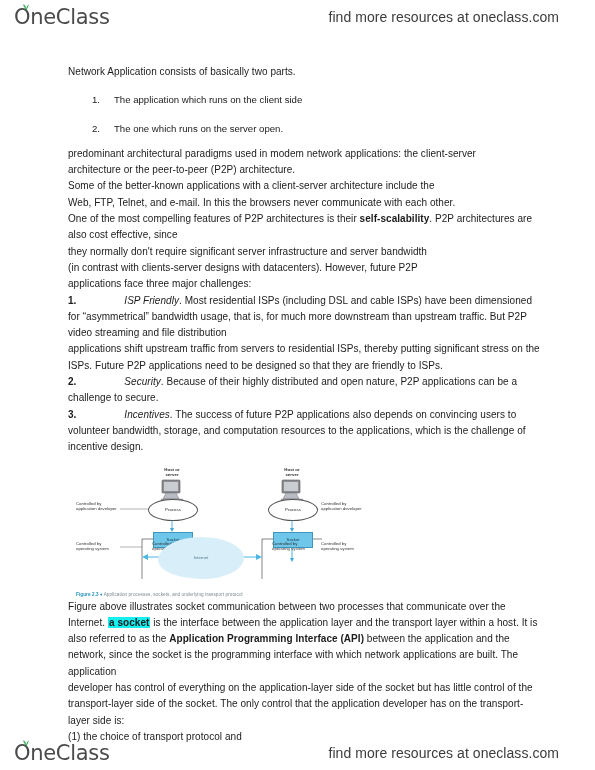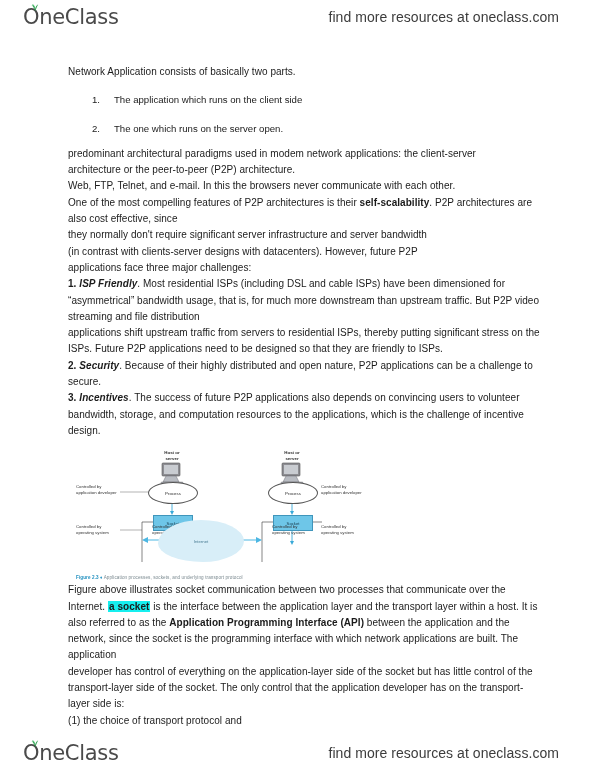--- a/index.html
+++ b/index.html
@@ -27,21 +27,20 @@
   }
   .banner.header { top: 0; }
   .banner.footer { top: 736px; }
 
   .logo-wrap {
     position: absolute;
     left: 14px;
     display: flex;
     align-items: flex-end;
     line-height: 1;
-    margin-left: 9px;
   }
   .logo-text {
     font-family: "DejaVu Sans", sans-serif;
     font-size: 21px;
     letter-spacing: -0.3px;
     color: #4a4a4a;
     font-weight: 400;
   }
   .logo-sprout {
     position: absolute;
@@ -89,21 +88,21 @@
     line-height: 16.3px;
     margin-top: 12px;
     padding-left: 24px;
   }
   .num-marker {
     width: 22px;
     flex: none;
   }
 
   .b { font-weight: bold; }
-  .bi { font-weight: bold; font-style: italic; }
+  .bi { font-weight: normal; font-style: italic; margin-left: 45px; }
   .hl {
     background: #16efef;
     font-weight: bold;
     padding: 0 1px;
   }
 
   
   .figure {
     position: relative;
     width: 330px;
@@ -215,20 +214,21 @@
     <li class="num-item">
       <span class="num-marker">2.</span>
       <span>The one which runs on the server open.</span>
     </li>
   </ul>
 
   <div class="gap-sm"></div>
 
   <p class="para">predominant architectural paradigms used in modem network applications: the client-server</p>
   <p class="para">architecture or the peer-to-peer (P2P) architecture.</p>
+  <p class="para">Some of the better-known applications with a client-server architecture include the</p>
   <p class="para">Web, FTP, Telnet, and e-mail. In this the browsers never communicate with each other.</p>
 
   <p class="para"><span>One of the most compelling features of P2P architectures is their </span><span class="b">self-scalability</span><span>. P2P architectures are also cost effective, since</span></p>
   <p class="para">they normally don't require significant server infrastructure and server bandwidth</p>
   <p class="para">(in contrast with clients-server designs with datacenters). However, future P2P</p>
   <p class="para">applications face three major challenges:</p>
 
   <p class="para"><span class="b">1.</span> <span class="bi">ISP Friendly</span><span>. Most residential ISPs (including DSL and cable ISPs) have been dimensioned for “asymmetrical” bandwidth usage, that is, for much more downstream than upstream traffic. But P2P video streaming and file distribution</span></p>
   <p class="para">applications shift upstream traffic from servers to residential ISPs, thereby putting significant stress on the ISPs. Future P2P applications need to be designed so that they are friendly to ISPs.</p>
 

